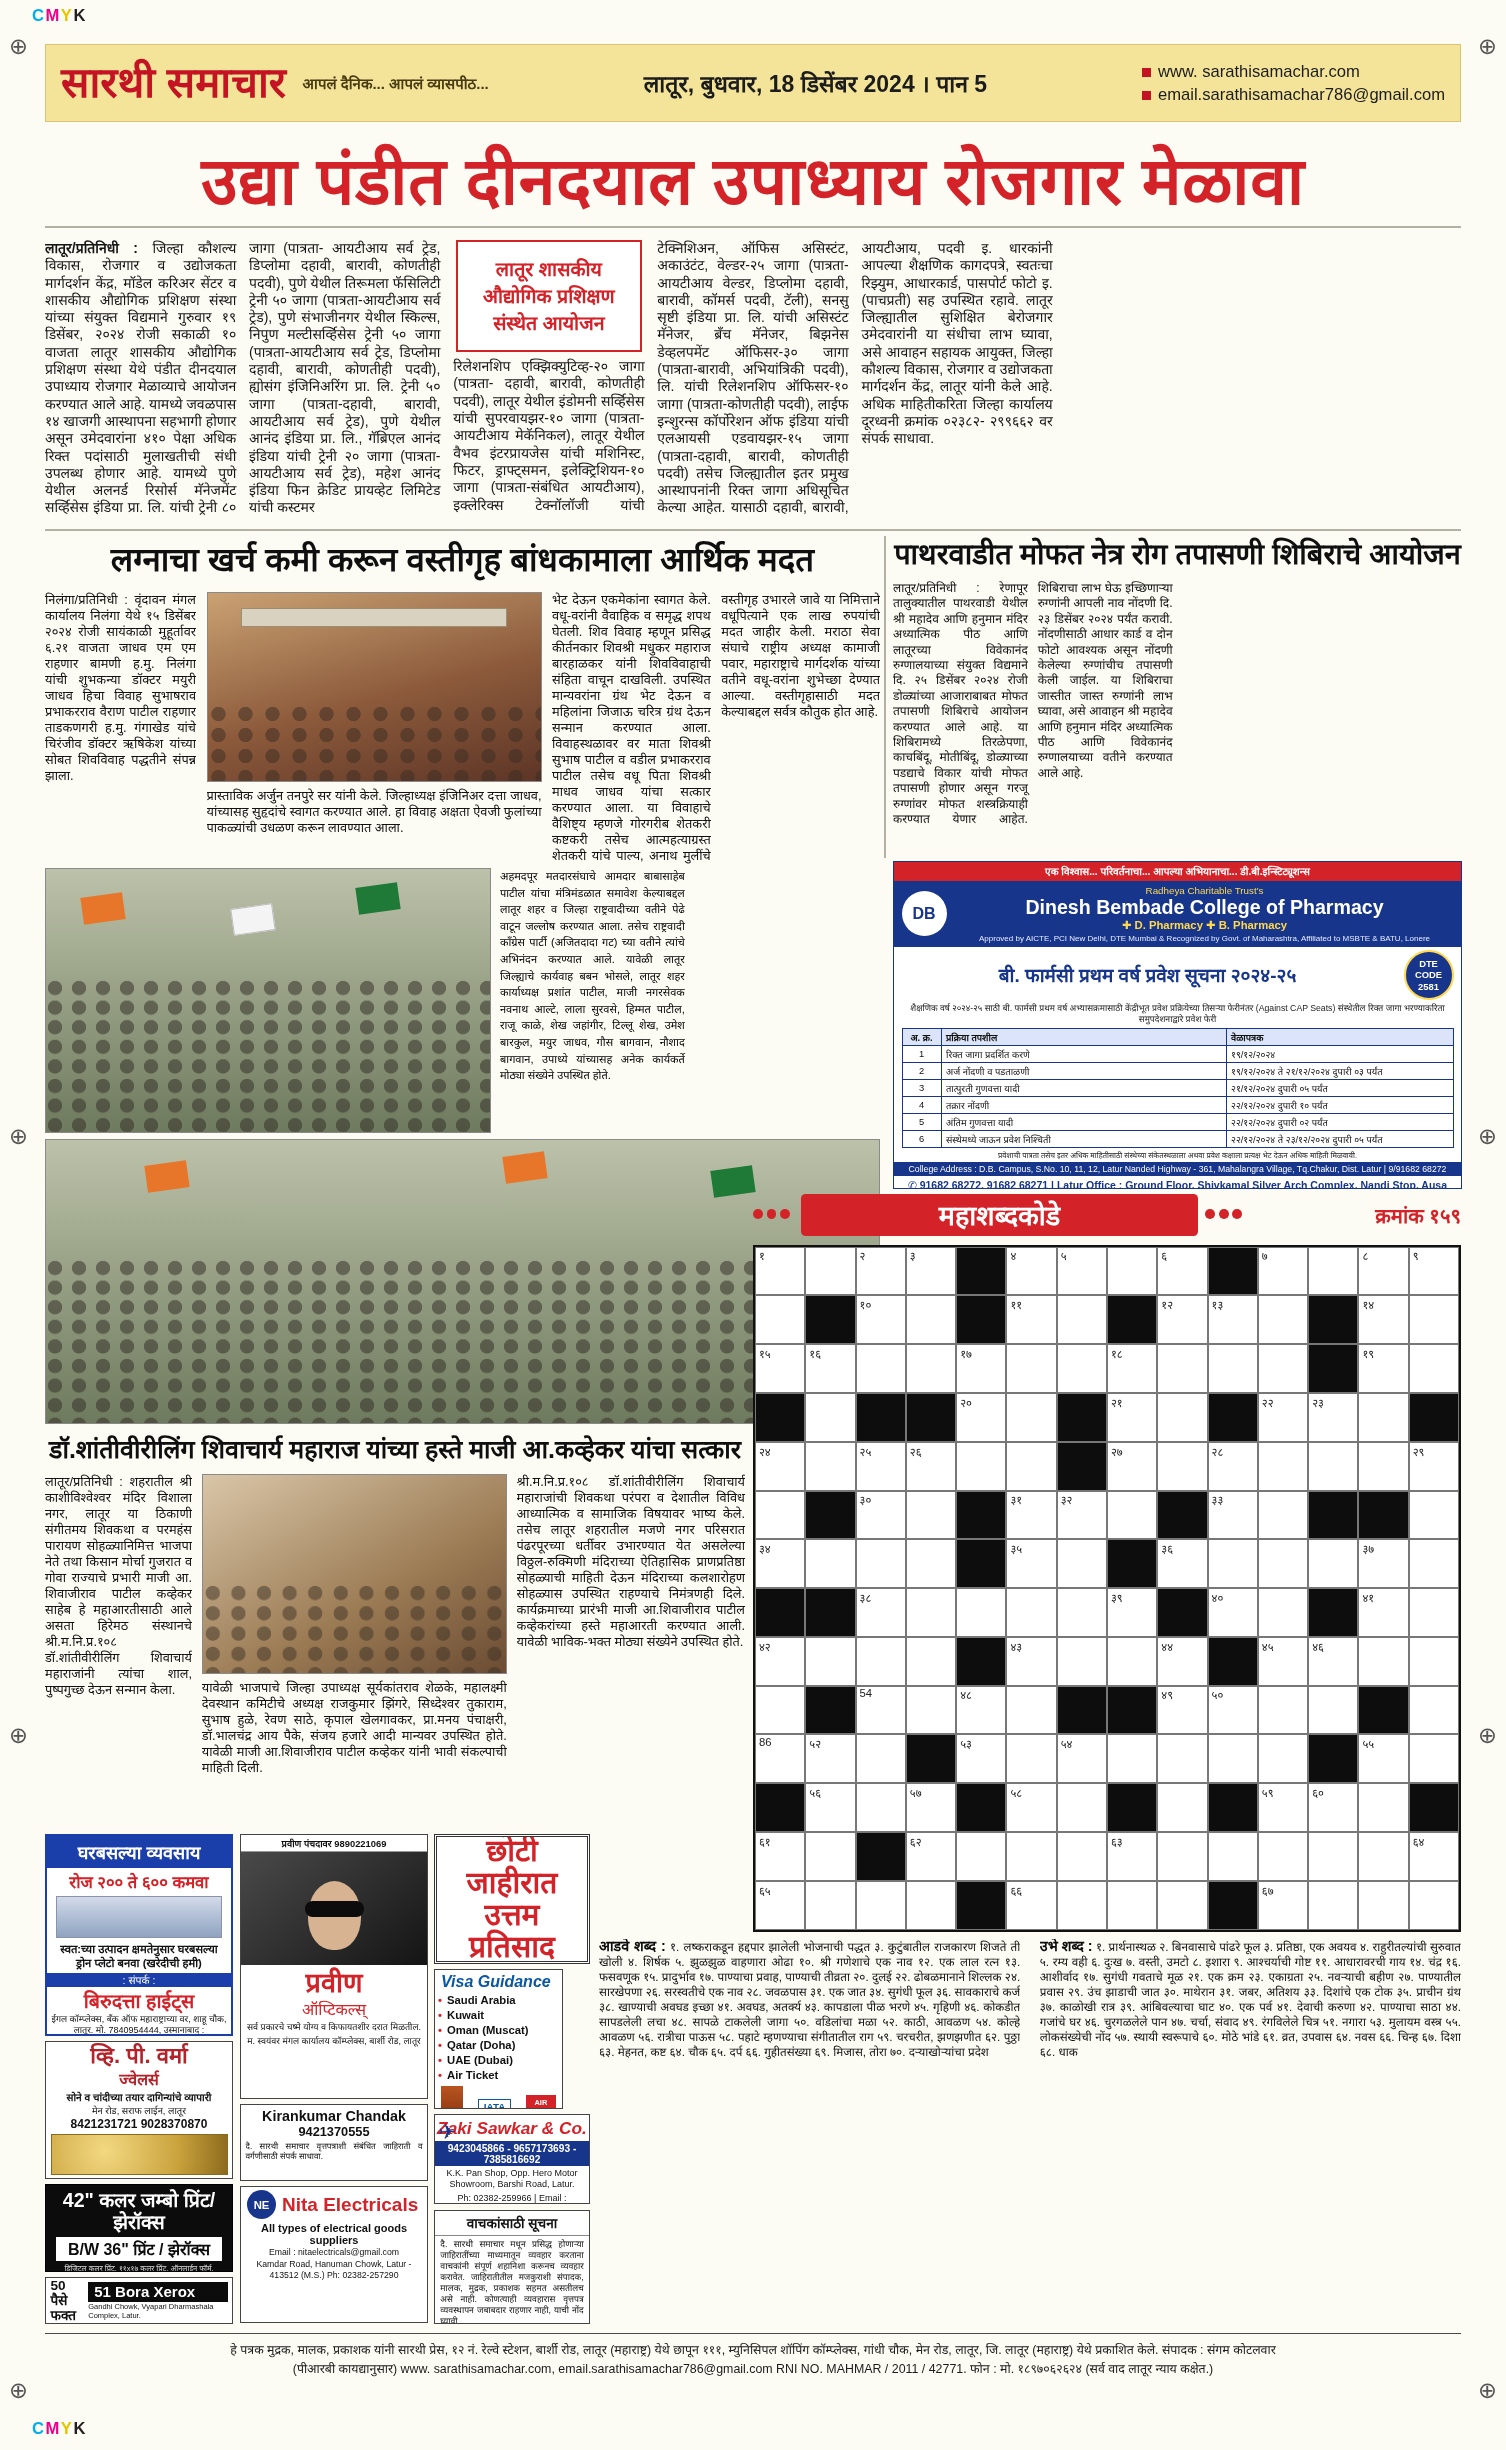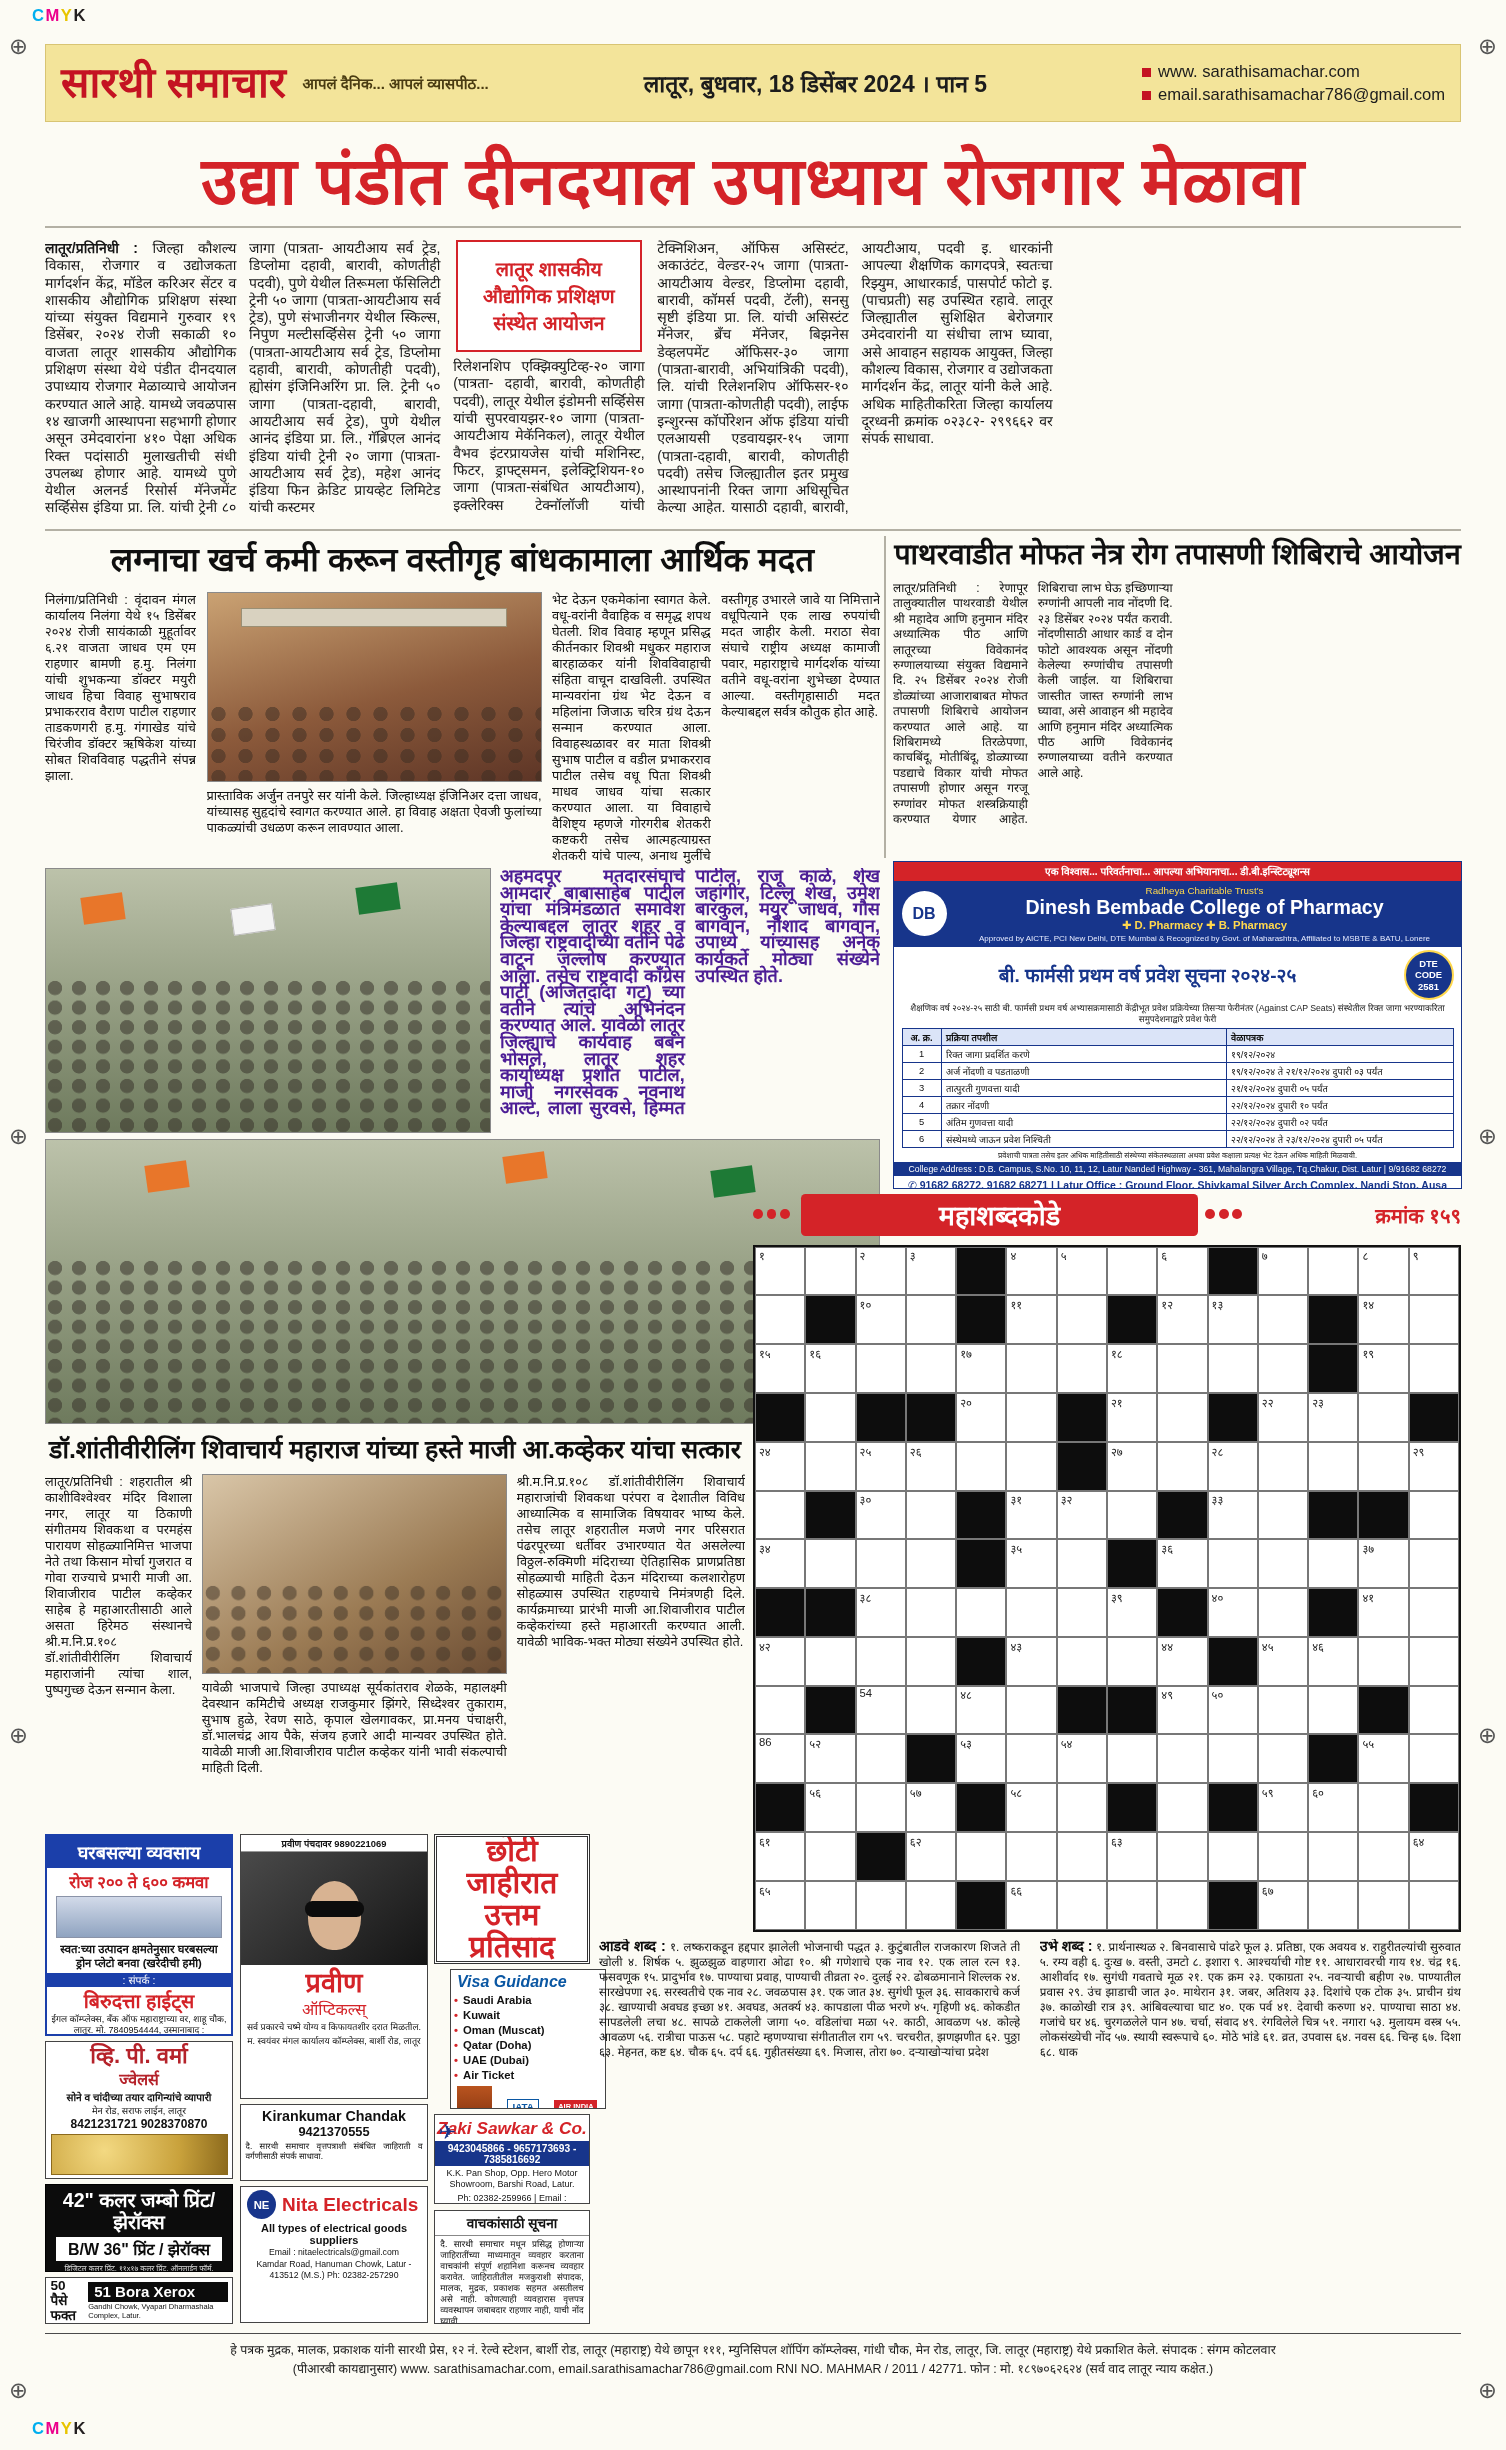--- a/index.html
+++ b/index.html
@@ -43,21 +43,21 @@
 .crowd{background:linear-gradient(#bcc2aa,#99a287 45%,#6e7a5d)}
 .crowd::after{content:"";position:absolute;left:0;right:0;bottom:0;height:58%;background-image:radial-gradient(circle at 9px 9px,#38332b 6.8px,transparent 7.5px);background-size:24px 19.6px;opacity:.55}
 .flag{position:absolute;width:42px;height:27px;transform:rotate(-8deg)}
 .flag.saffron{background:#e8762a}
 .flag.green{background:#1e7a36}
 .flag.white{background:#f4f4f4;border:0.8px solid #bbb}
 .banner{position:absolute;height:19.6px;background:#d9d2c0;border:0.8px solid #9a8f74}
 .ph-satkar{height:200px;background:linear-gradient(150deg,#d9c6a8,#9b7b54 60%,#6b4c33)}
 .ph-satkar::after{content:"";position:absolute;left:0;right:0;bottom:0;height:45%;background-image:radial-gradient(circle at 9.8px 9px,#3d3226 6.8px,transparent 7.5px);background-size:25.6px 20.3px;opacity:.5}
 
-.midstory{position:absolute;left:500px;top:868px;width:380px;height:265px;column-count:2;column-gap:10.5px;column-fill:auto;font-size:18px;line-height:16.6px;font-weight:bold;text-align:justify;color:#4c1d95;overflow:hidden}
+.midstory{position:absolute;left:500px;top:868px;width:380px;height:265px;column-count:2;column-gap:10.5px;column-fill:auto;font-size:11px;line-height:16.6px;font-weight:normal;text-align:justify;color:#000000;overflow:hidden}
 
 .pharm{position:absolute;left:893px;top:861px;width:569px;height:328px;border:1.5px solid #17358b;background:#fff;overflow:hidden}
 .phm-strip{background:#d42328;color:#fff;font-size:10.2px;text-align:center;padding:2.3px 3px;font-weight:bold}
 .phm-blue{background:#17358b;color:#fff;display:flex;gap:9px;padding:4.5px 7.5px;align-items:center}
 .phm-logo{width:45px;height:45px;border-radius:50%;background:#fff;color:#17358b;font-weight:bold;font-size:16px;display:flex;align-items:center;justify-content:center;flex:0 0 45px}
 .phm-mid{flex:1;text-align:center}
 .phm-trust{color:#ffd84d;font-size:9.8px}
 .phm-name{font-size:19.6px;font-weight:bold;line-height:23px}
 .phm-prog{color:#ffd84d;font-size:11.3px;font-weight:bold}
 .phm-approved{font-size:8px;margin-top:1.5px;color:#e6ebff}
@@ -689,21 +689,21 @@
     <div class="nt-small">Kamdar Road, Hanuman Chowk, Latur - 413512 (M.S.) Ph: 02382-257290</div>
   </div>
 
   <div class="ad" style="left:434px;top:1834px;width:156px;height:130px;border:3px double #333;display:flex;flex-direction:column;justify-content:center">
     <div class="ch-line">छोटी</div>
     <div class="ch-line">जाहीरात</div>
     <div class="ch-line">उत्तम</div>
     <div class="ch-line">प्रतिसाद</div>
   </div>
 
-  <div class="ad" style="left:450px;top:1969px;width:156px;height:140px">
+  <div class="ad" style="left:434px;top:1969px;width:129px;height:140px">
     <div class="vs-title">Visa Guidance</div>
     <div>
         <div class="vs-item">Saudi Arabia</div>
         <div class="vs-item">Kuwait</div>
         <div class="vs-item">Oman (Muscat)</div>
         <div class="vs-item">Qatar (Doha)</div>
         <div class="vs-item">UAE (Dubai)</div>
         <div class="vs-item">Air Ticket</div>
       </div>
     <div class="vs-logos">

